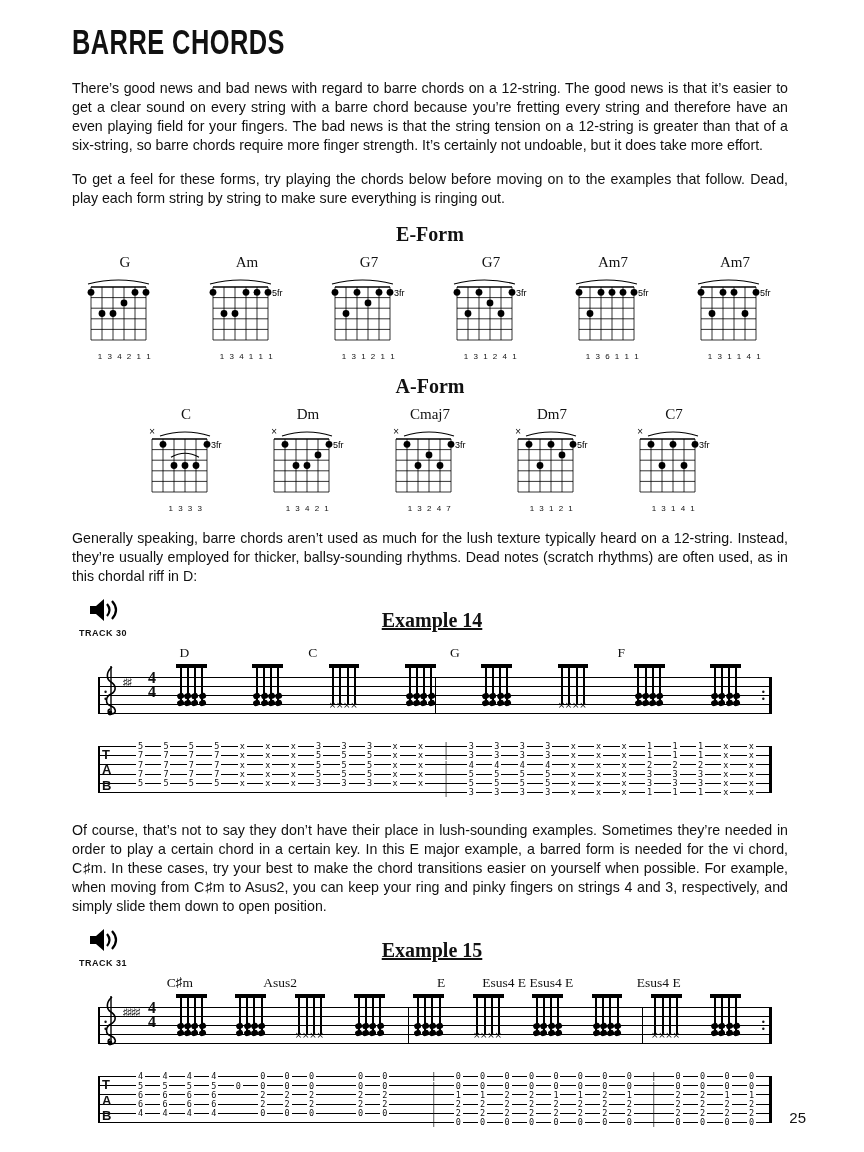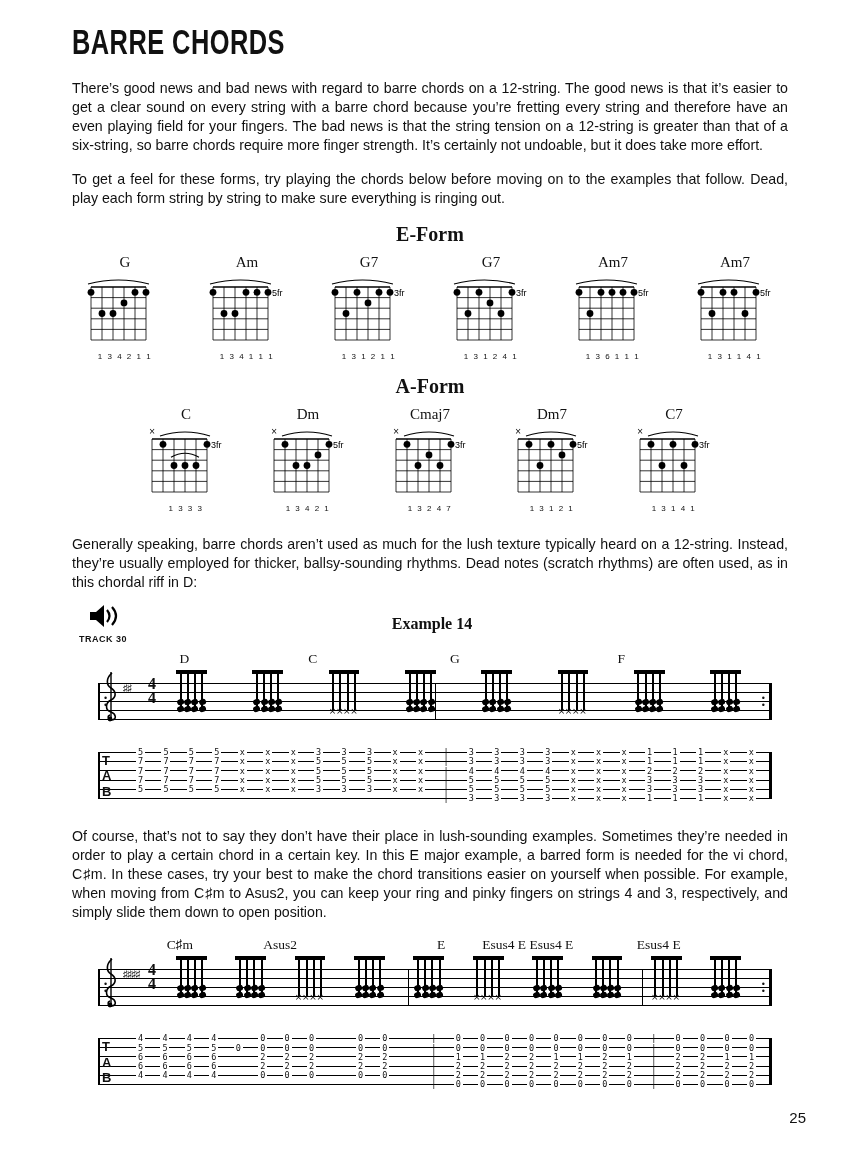--- a/index.html
+++ b/index.html
@@ -12,21 +12,21 @@
   p.body-text{font-size:14.2px;line-height:1.34;margin:0 0 15px 0;text-align:justify;}
 
   .section-heading{font-family:"Liberation Serif",serif;font-weight:bold;font-size:20px;text-align:center;margin:14px 0 8px 0;}
 
   .chord-row{display:flex;justify-content:center;gap:36px;margin-bottom:6px;}
   .chord{text-align:center;}
   .chord-name{font-family:"Liberation Serif",serif;font-size:15px;margin-bottom:1px;}
   .chord-fingers{font-size:8px;letter-spacing:1.5px;margin-top:0;}
 
   .ex-head{position:relative;text-align:center;margin:14px 0 4px 4px;height:40px;}
-  .ex-title{font-family:"Liberation Serif",serif;font-weight:bold;font-size:16px;padding-top:8px;}
+  .ex-title{font-family:"Liberation Serif",serif;font-weight:bold;font-size:20px;padding-top:8px;text-decoration:underline;}
   .track{position:absolute;left:-10px;top:-4px;width:74px;text-align:center;}
   .track-label{font-weight:bold;font-size:9px;letter-spacing:.5px;margin-top:1px;}
 
   .example-music{position:relative;}
   .notation{position:relative;height:88px;}
   .chord-labels{position:absolute;left:56px;right:16px;top:0;height:18px;}
   .chord-label{position:absolute;font-family:"Liberation Serif",serif;font-size:13.5px;white-space:nowrap;}
   .clefblock{position:absolute;left:28px;top:22px;width:70px;height:54px;}
   .clef{position:absolute;left:0;top:-4px;}
   .sharps{position:absolute;left:22px;top:8px;font-family:"DejaVu Sans",sans-serif;font-size:13px;letter-spacing:-2px;}
@@ -312,21 +312,21 @@
           <circle cx="20" cy="20.3" r="3.4" fill="#000"></circle>
           <circle cx="42" cy="20.3" r="3.4" fill="#000"></circle>
           <circle cx="64" cy="20.3" r="3.4" fill="#000"></circle>
           <circle cx="31" cy="41.5" r="3.4" fill="#000"></circle>
           <circle cx="53" cy="41.5" r="3.4" fill="#000"></circle>
           <path d="M 17 12 Q 42 4 67 12" stroke="#000" fill="none" stroke-width="1.1"></path>
           <text x="68" y="24" font-size="9" font-family="Liberation Sans">3fr</text>
         </svg><div class="chord-fingers">1 3 1 4 1</div></div>
     </div>
 
-  <p class="body-text" style="margin-top:22px;">Generally speaking, barre chords aren’t used as much for the lush texture typically heard on a 12-string. Instead, they’re usually employed for thicker, ballsy-sounding rhythms. Dead notes (scratch rhythms) are often used, as in this chordal riff in D:</p>
+  <p class="body-text" style="margin-top:16px;">Generally speaking, barre chords aren’t used as much for the lush texture typically heard on a 12-string. Instead, they’re usually employed for thicker, ballsy-sounding rhythms. Dead notes (scratch rhythms) are often used, as in this chordal riff in D:</p>
 
   <div class="ex-head">
     <div class="track">
       <svg width="30" height="26" viewBox="0 0 30 26">
         <path d="M2 9 h6 l8 -7 v22 l-8 -7 h-6 z" fill="#000"></path>
         <path d="M19 7 q5 6 0 12" stroke="#000" fill="none" stroke-width="2.2"></path>
         <path d="M24 4 q8 9 0 18" stroke="#000" fill="none" stroke-width="2.2"></path>
       </svg>
       <div class="track-label">TRACK 30</div>
     </div>
@@ -578,20 +578,31 @@
             <span class="num">1</span>
             <span class="num">x</span>
             <span class="num">x</span>
           </div>
         </div>
     </div>
   </div>
 
   <p class="body-text" style="margin-top:20px;">Of course, that’s not to say they don’t have their place in lush-sounding examples. Sometimes they’re needed in order to play a certain chord in a certain key. In this E major example, a barred form is needed for the vi chord, C♯m. In these cases, try your best to make the chord transitions easier on yourself when possible. For example, when moving from C♯m to Asus2, you can keep your ring and pinky fingers on strings 4 and 3, respectively, and simply slide them down to open position.</p>
 
+  <div class="ex-head">
+    <div class="track">
+      <svg width="30" height="26" viewBox="0 0 30 26">
+        <path d="M2 9 h6 l8 -7 v22 l-8 -7 h-6 z" fill="#000"></path>
+        <path d="M19 7 q5 6 0 12" stroke="#000" fill="none" stroke-width="2.2"></path>
+        <path d="M24 4 q8 9 0 18" stroke="#000" fill="none" stroke-width="2.2"></path>
+      </svg>
+      <div class="track-label">TRACK 31</div>
+    </div>
+    <div class="ex-title">Example 15</div>
+  </div>
 
   <div class="example-music">
     <div class="notation">
       <div class="chord-labels">
           <span class="chord-label" style="left: 6%;">C♯m</span>
           <span class="chord-label" style="left: 21%;">Asus2</span>
           <span class="chord-label" style="left: 48%;">E</span>
           <span class="chord-label" style="left: 55%;">Esus4 E Esus4 E</span>
           <span class="chord-label" style="left: 79%;">Esus4  E</span>
         </div>

